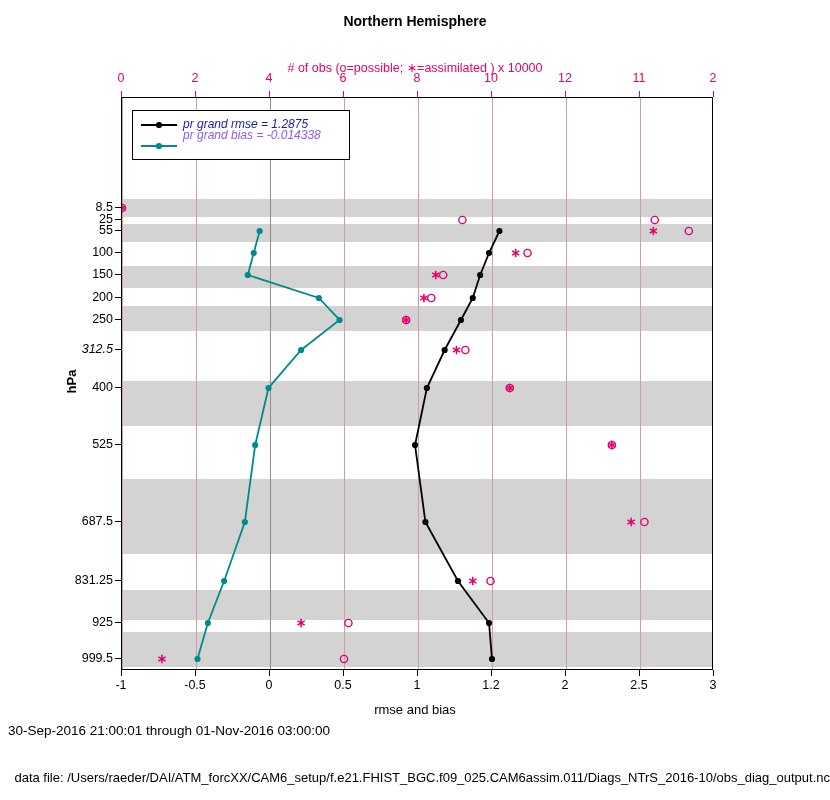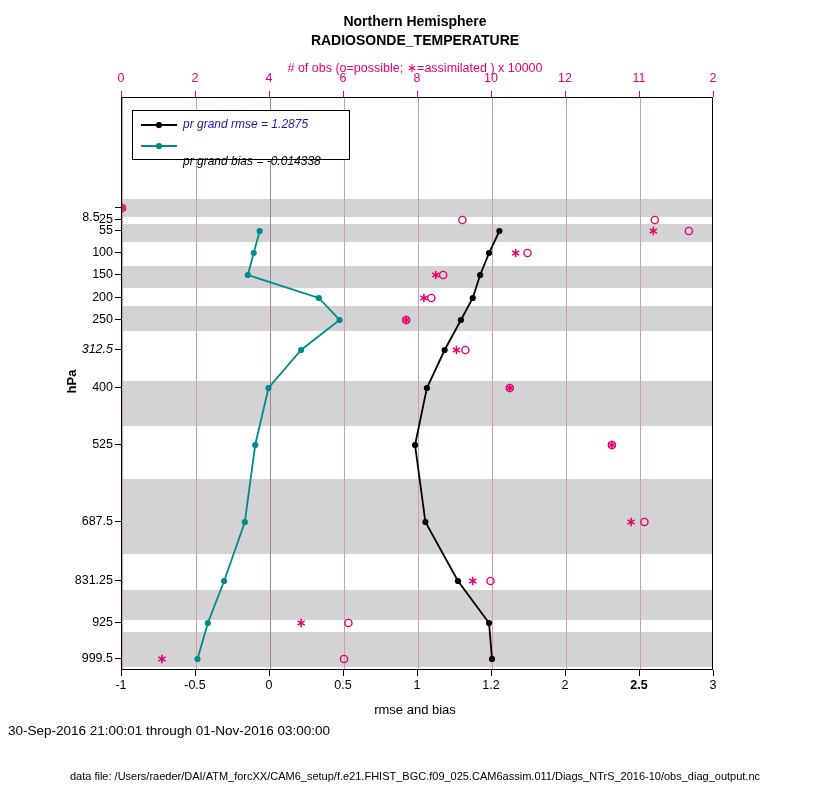--- a/index.html
+++ b/index.html
@@ -131,22 +131,22 @@
     left: 0;
     width: 830px;
     text-align: left;
     font-size: 13.5px;
     padding-left: 8px;
   }
   .footer {
     position: absolute;
     left: 0;
     width: 830px;
-    text-align: center;
-    font-size: 11px;
+    text-align: right;
+    font-size: 13px;
     color: #000000;
   }
   .legend {
     position: absolute;
     border: 1px solid #000000;
     background: #ffffff;
     box-sizing: border-box;
   }
   .legend-row {
     position: absolute;
@@ -163,21 +163,20 @@
     overflow: visible;
   }
 </style>
 </head>
 <body>
 
 <div id="root">
 
   <div class="title-block">
     <div class="title-line1">Northern Hemisphere</div>
-    <div class="title-line2">RADIOSONDE_TEMPERATURE</div>
   </div>
 
   <div class="top-axis-label"># of obs (o=possible;  ∗=assimilated ) x 10000</div>
 
   <div id="plot" class="plot-frame" style="left: 121px; top: 97px; width: 592px; height: 573px;">
     <div class="band" style="top: 101px; height: 18px;"></div>
       <div class="band" style="top: 126px; height: 18px;"></div>
       <div class="band" style="top: 168px; height: 22px;"></div>
       <div class="band" style="top: 208px; height: 25px;"></div>
       <div class="band" style="top: 283px; height: 45px;"></div>
@@ -308,39 +307,39 @@
   <div class="footer" id="footer" style="top: 770px;">data file: /Users/raeder/DAI/ATM_forcXX/CAM6_setup/f.e21.FHIST_BGC.f09_025.CAM6assim.011/Diags_NTrS_2016-10/obs_diag_output.nc</div>
 
   <div class="legend" id="legend" style="left: 132px; top: 110px; width: 218px; height: 50px;">
       <svg class="overlay">
         <line x1="8" y1="14" x2="44" y2="14" stroke="#000000" stroke-width="1.8"></line>
         <circle cx="26" cy="14" r="3.1" fill="#000000"></circle>
         <line x1="8" y1="35" x2="44" y2="35" stroke="#008a8a" stroke-width="1.8"></line>
         <circle cx="26" cy="35" r="3.1" fill="#008a8a"></circle>
       </svg>
       <div class="legend-row" style="left: 50px; top: 6px; color: rgb(26, 26, 168);">pr grand rmse = 1.2875</div>
-      <div class="legend-row" style="left: 50px; top: 43px; color: #000000;">pr grand bias = -0.014338</div>
+      <div class="legend-row" style="left: 50px; top: 17px; color: #8b5cf6;">pr grand bias = -0.014338</div>
     </div>
 
 <div class="tickmark-b" style="left: 121px; top: 670px;"></div>
     <div class="axis-tick-b" style="left: 121px; top: 678px;">-1</div>
     <div class="tickmark-b" style="left: 195px; top: 670px;"></div>
     <div class="axis-tick-b" style="left: 195px; top: 678px;">-0.5</div>
     <div class="tickmark-b" style="left: 269px; top: 670px;"></div>
     <div class="axis-tick-b" style="left: 269px; top: 678px;">0</div>
     <div class="tickmark-b" style="left: 343px; top: 670px;"></div>
     <div class="axis-tick-b" style="left: 343px; top: 678px;">0.5</div>
     <div class="tickmark-b" style="left: 417px; top: 670px;"></div>
     <div class="axis-tick-b" style="left: 417px; top: 678px;">1</div>
     <div class="tickmark-b" style="left: 491px; top: 670px;"></div>
     <div class="axis-tick-b" style="left: 491px; top: 678px;">1.2</div>
     <div class="tickmark-b" style="left: 565px; top: 670px;"></div>
     <div class="axis-tick-b" style="left: 565px; top: 678px;">2</div>
     <div class="tickmark-b" style="left: 639px; top: 670px;"></div>
-    <div class="axis-tick-b" style="left: 639px; top: 678px; font-weight: bold;">2.5</div>
+    <div class="axis-tick-b" style="left: 639px; top: 678px;">2.5</div>
     <div class="tickmark-b" style="left: 713px; top: 670px;"></div>
     <div class="axis-tick-b" style="left: 713px; top: 678px;">3</div>
     <div class="tickmark-t" style="left: 121px; top: 91px;"></div>
     <div class="axis-tick-t" style="left: 121px; top: 71px;">0</div>
     <div class="tickmark-t" style="left: 195px; top: 91px;"></div>
     <div class="axis-tick-t" style="left: 195px; top: 71px;">2</div>
     <div class="tickmark-t" style="left: 269px; top: 91px;"></div>
     <div class="axis-tick-t" style="left: 269px; top: 71px;">4</div>
     <div class="tickmark-t" style="left: 343px; top: 91px;"></div>
     <div class="axis-tick-t" style="left: 343px; top: 71px;">6</div>
@@ -348,21 +347,21 @@
     <div class="axis-tick-t" style="left: 417px; top: 71px;">8</div>
     <div class="tickmark-t" style="left: 491px; top: 91px;"></div>
     <div class="axis-tick-t" style="left: 491px; top: 71px;">10</div>
     <div class="tickmark-t" style="left: 565px; top: 91px;"></div>
     <div class="axis-tick-t" style="left: 565px; top: 71px;">12</div>
     <div class="tickmark-t" style="left: 639px; top: 91px;"></div>
     <div class="axis-tick-t" style="left: 639px; top: 71px;">11</div>
     <div class="tickmark-t" style="left: 713px; top: 91px;"></div>
     <div class="axis-tick-t" style="left: 713px; top: 71px;">2</div>
     <div class="tickmark-l" style="left: 115px; top: 207px;"></div>
-    <div class="axis-tick-l" style="left: 69px; width: 44px; top: 217px; text-align: center;">8.5</div>
+    <div class="axis-tick-l" style="left: 69px; width: 44px; top: 207px;">8.5</div>
     <div class="tickmark-l" style="left: 115px; top: 219px;"></div>
     <div class="axis-tick-l" style="left: 69px; width: 44px; top: 219px;">25</div>
     <div class="tickmark-l" style="left: 115px; top: 230px;"></div>
     <div class="axis-tick-l" style="left: 69px; width: 44px; top: 230px;">55</div>
     <div class="tickmark-l" style="left: 115px; top: 252px;"></div>
     <div class="axis-tick-l" style="left: 69px; width: 44px; top: 252px;">100</div>
     <div class="tickmark-l" style="left: 115px; top: 274px;"></div>
     <div class="axis-tick-l" style="left: 69px; width: 44px; top: 274px;">150</div>
     <div class="tickmark-l" style="left: 115px; top: 297px;"></div>
     <div class="axis-tick-l" style="left: 69px; width: 44px; top: 297px;">200</div>

